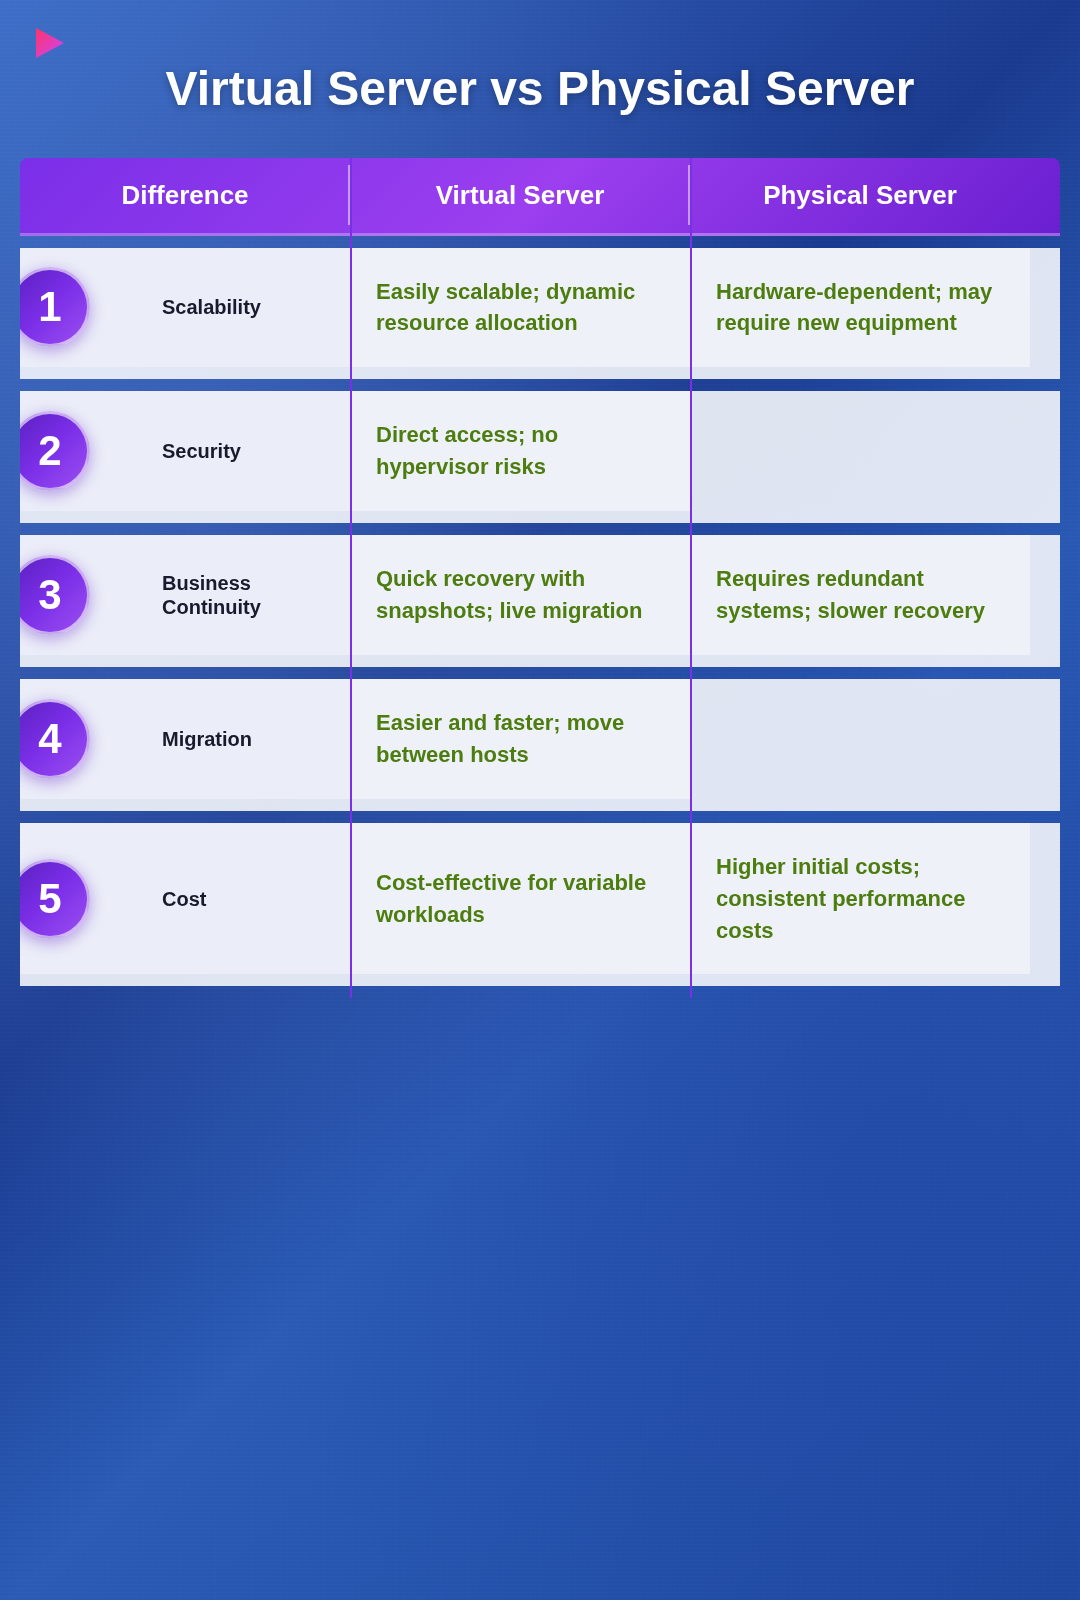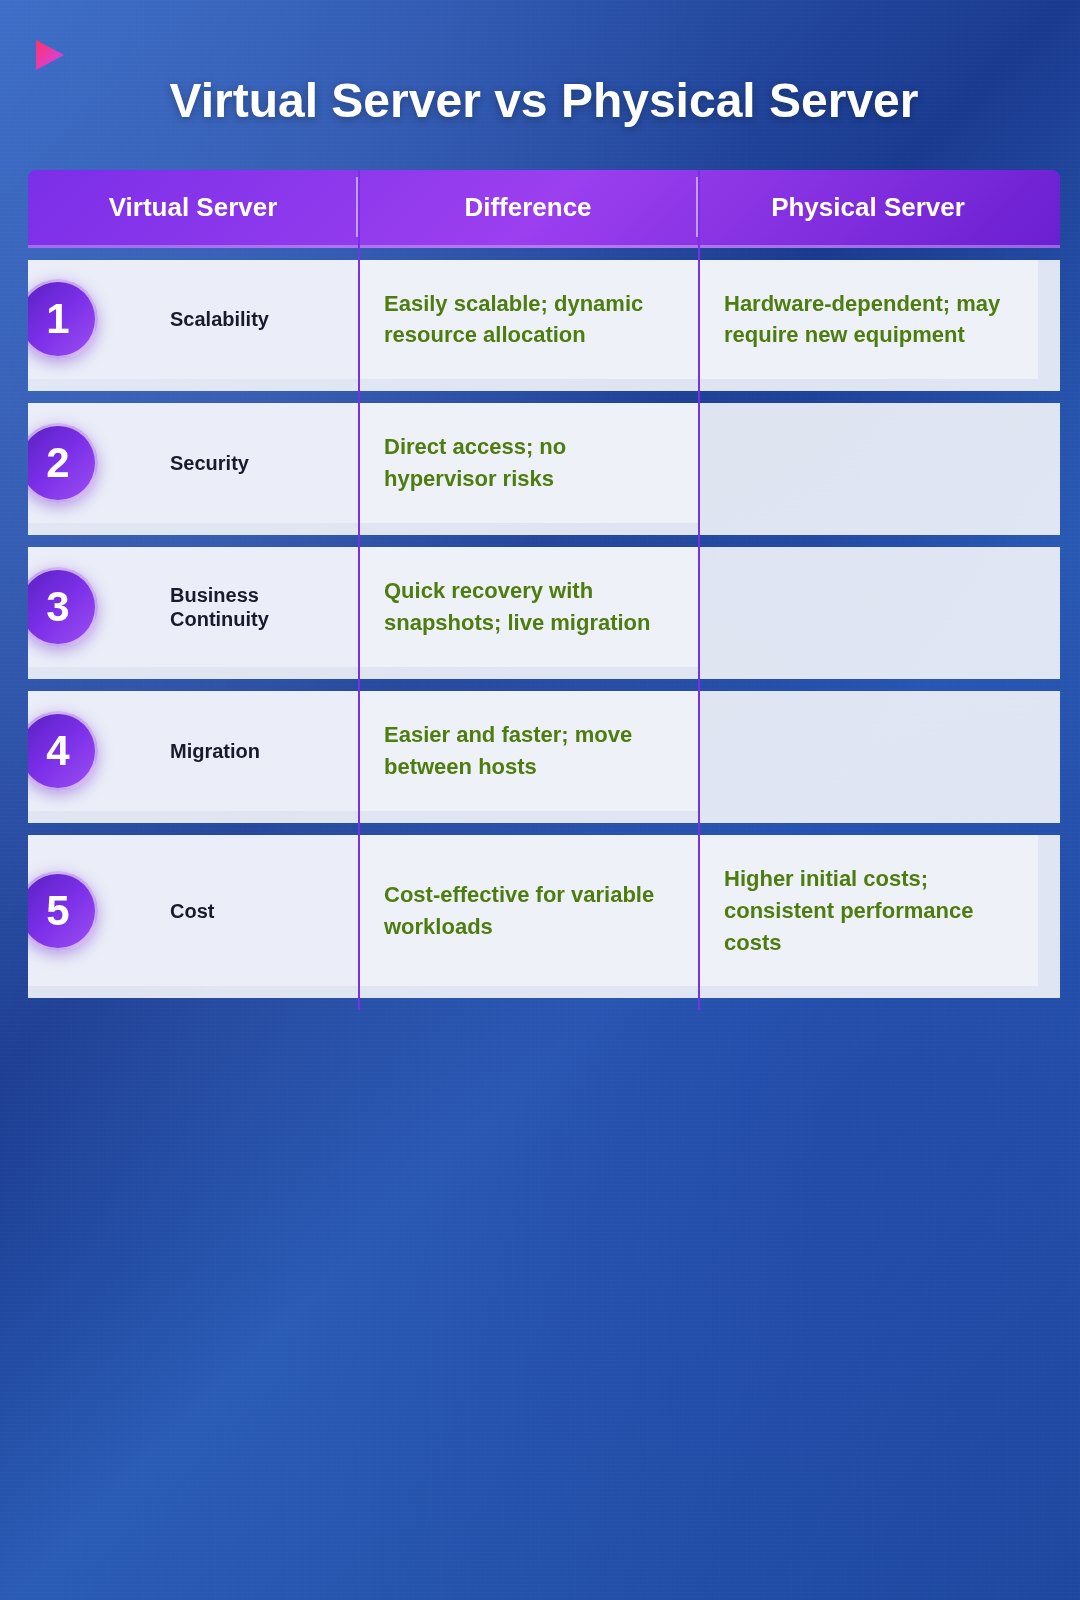--- a/index.html
+++ b/index.html
@@ -28,22 +28,21 @@
       inset: 0;
       opacity: 0.15;
       background-image:
         repeating-linear-gradient(0deg, transparent, transparent 3px, rgba(255,255,255,0.1) 3px, rgba(255,255,255,0.1) 4px),
         repeating-linear-gradient(90deg, transparent, transparent 8px, rgba(255,255,255,0.05) 8px, rgba(255,255,255,0.05) 9px);
     }
 
     .container {
       position: relative;
       z-index: 1;
-      padding: 30px 0 40px 8px;
-      margin-top: 12px;
+      padding: 30px 0 40px 0;
     }
 
     
     .logo {
       position: absolute;
       top: 22px;
       left: 28px;
       width: 42px;
       height: 42px;
     }
@@ -212,22 +211,22 @@
   <div class="title-section">
     <h1 class="main-title">Virtual Server vs Physical Server</h1>
   </div>
 
   <div class="table-wrapper">
 
     <div class="divider-line-1"></div>
     <div class="divider-line-2"></div>
 
     <div class="header-row">
+      <div class="header-cell">Difference</div>
       <div class="header-cell">Virtual Server</div>
-      <div class="header-cell">Difference</div>
       <div class="header-cell">Physical Server</div>
     </div>
 
     <div class="row-gap"></div>
 
     <div class="data-row">
       <div class="diff-cell">
         <div class="number-circle">
           <span>1</span>
         </div>
@@ -252,20 +251,21 @@
     <div class="row-gap"></div>
 
     <div class="data-row">
       <div class="diff-cell">
         <div class="number-circle">
           <span>3</span>
         </div>
         <div class="diff-label">Business Continuity</div>
       </div>
       <div class="virtual-cell">Quick recovery with snapshots; live migration</div>
+      <div class="physical-cell">Requires redundant systems; slower recovery</div>
     </div>
 
     <div class="row-gap"></div>
 
     <div class="data-row">
       <div class="diff-cell">
         <div class="number-circle">
           <span>4</span>
         </div>
         <div class="diff-label">Migration</div>

